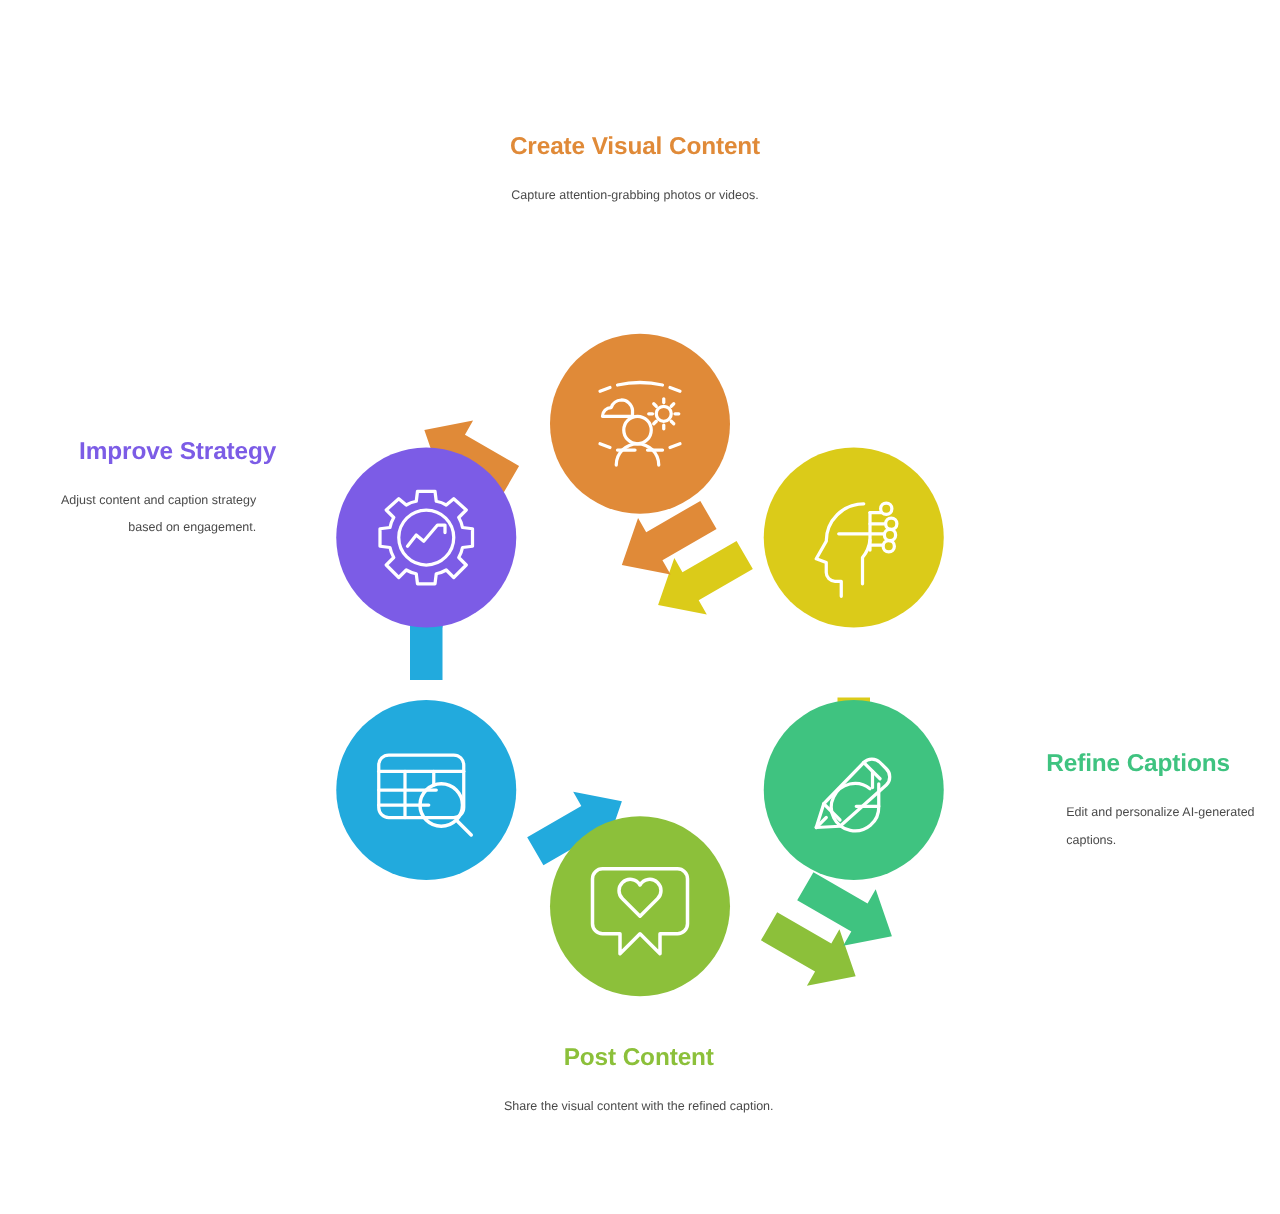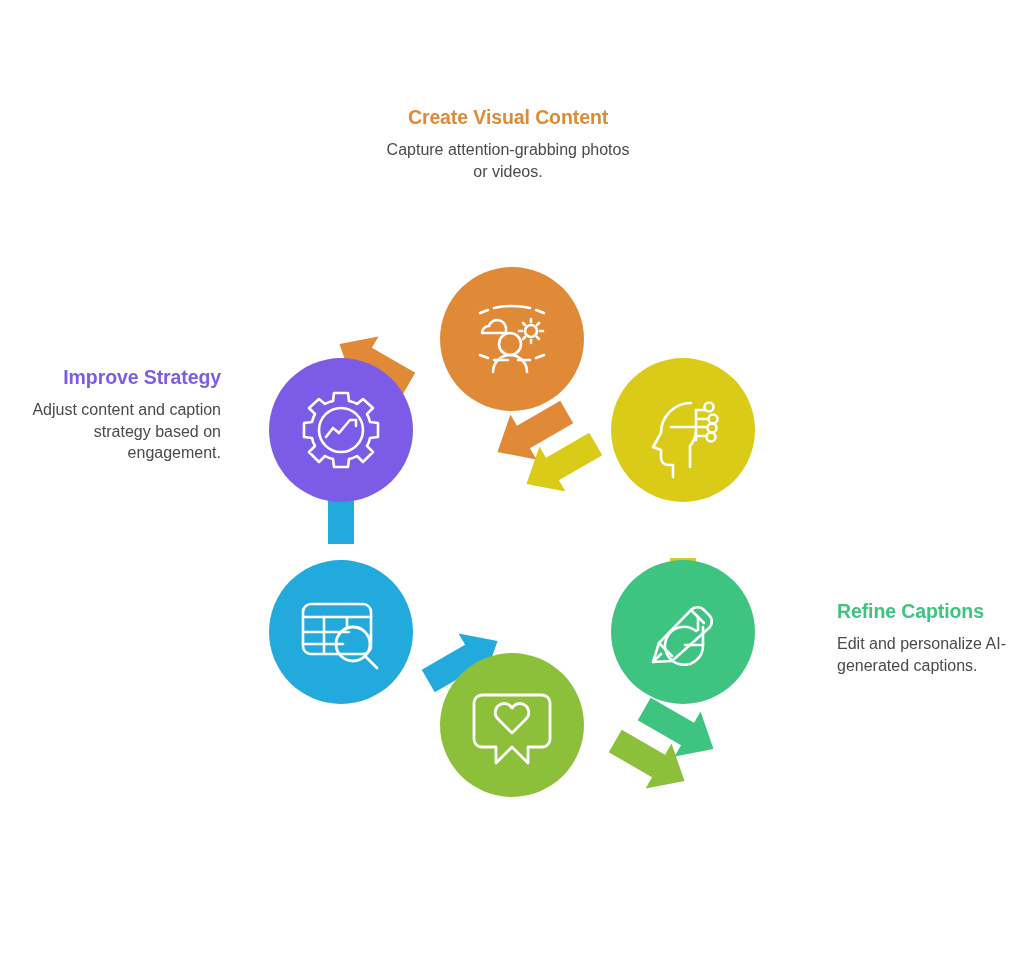--- a/index.html
+++ b/index.html
@@ -19,37 +19,37 @@
   
   .block{position:absolute;}
   .block .title{
     font-size:19.5px;
     font-weight:bold;
     line-height:26px;
     margin:0 0 9px 0;
     letter-spacing:-0.1px;
   }
   .block .desc{
-    font-size:16px;
+    font-size:10px;
     color:#4a4a4a;
     line-height:21.5px;
-    margin:0;
+    margin:16px;
   }
 
   .t-center{text-align:center;}
   .t-left{text-align:left;}
   .t-right{text-align:right;}
 
   
   #blk-create   {left:383px; top:104px;  width:250px;}
   #blk-generate {left:800px; top:388px;  width:205px;}
   #blk-refine   {left:837px; top:598px;  width:192px;}
   #blk-post     {left:386px; top:833px;  width:250px;}
   #blk-analyze  {left:20px;  top:596px;  width:201px;}
-  #blk-improve  {left:20px;  top:364px;  width:201px;}
+  #blk-improve  {left:20px;  top:348px;  width:201px;}
 </style>
 </head>
 <body style="background: rgb(255, 255, 255);">
 
 <div id="stage">
 
   <svg id="wheel" viewBox="0 0 1024 971">
 
     <g>
       <g transform="translate(620,430) rotate(60)">
@@ -199,20 +199,24 @@
     <p class="title" style="color: rgb(224, 138, 56);">Create Visual Content</p>
     <p class="desc" style="color: rgb(74, 74, 74);">Capture attention-grabbing photos or videos.</p>
   </div>
 
 
   <div class="block t-left" id="blk-refine">
     <p class="title" style="color: rgb(63, 195, 128);">Refine Captions</p>
     <p class="desc" style="color: rgb(74, 74, 74);">Edit and personalize AI-generated captions.</p>
   </div>
 
+  <div class="block t-center" id="blk-post">
+    <p class="title" style="color: rgb(140, 192, 58);">Post Content</p>
+    <p class="desc" style="color: rgb(74, 74, 74);">Share the visual content with the refined caption.</p>
+  </div>
 
 
   <div class="block t-right" id="blk-improve">
     <p class="title" style="color: rgb(124, 92, 230);">Improve Strategy</p>
     <p class="desc" style="color: rgb(74, 74, 74);">Adjust content and caption strategy based on engagement.</p>
   </div>
 
 </div>
 
 </body></html>

